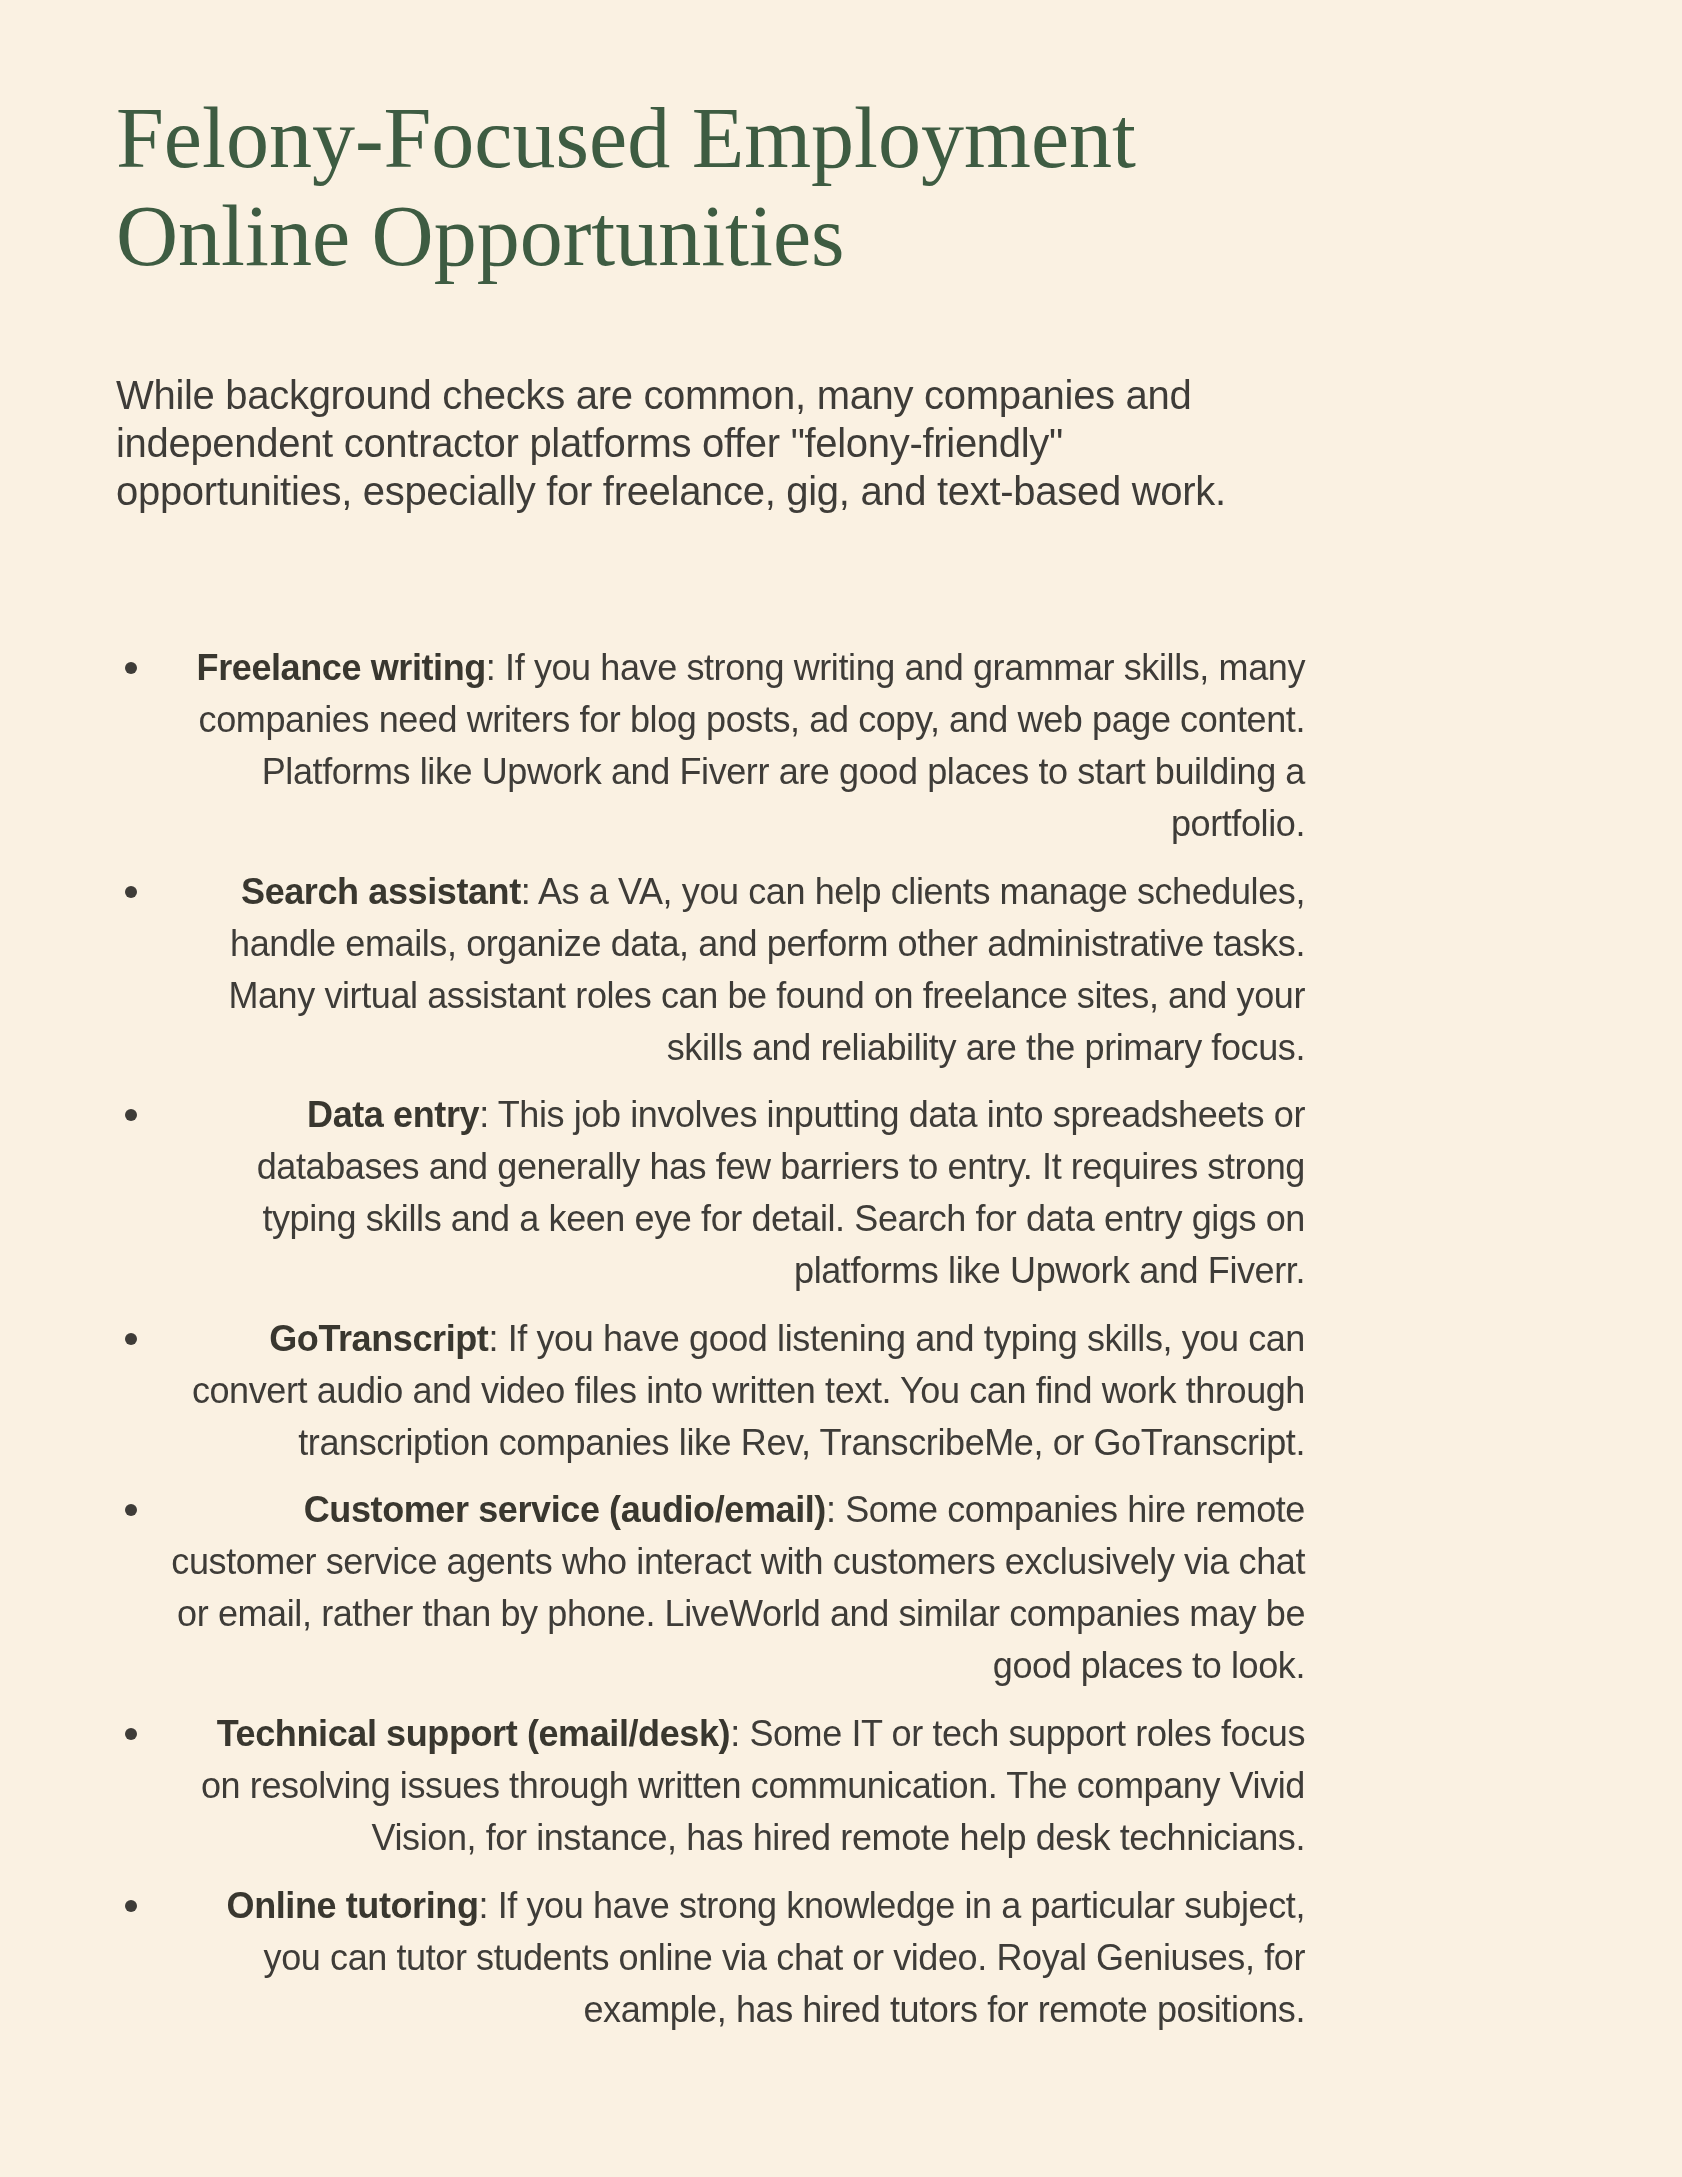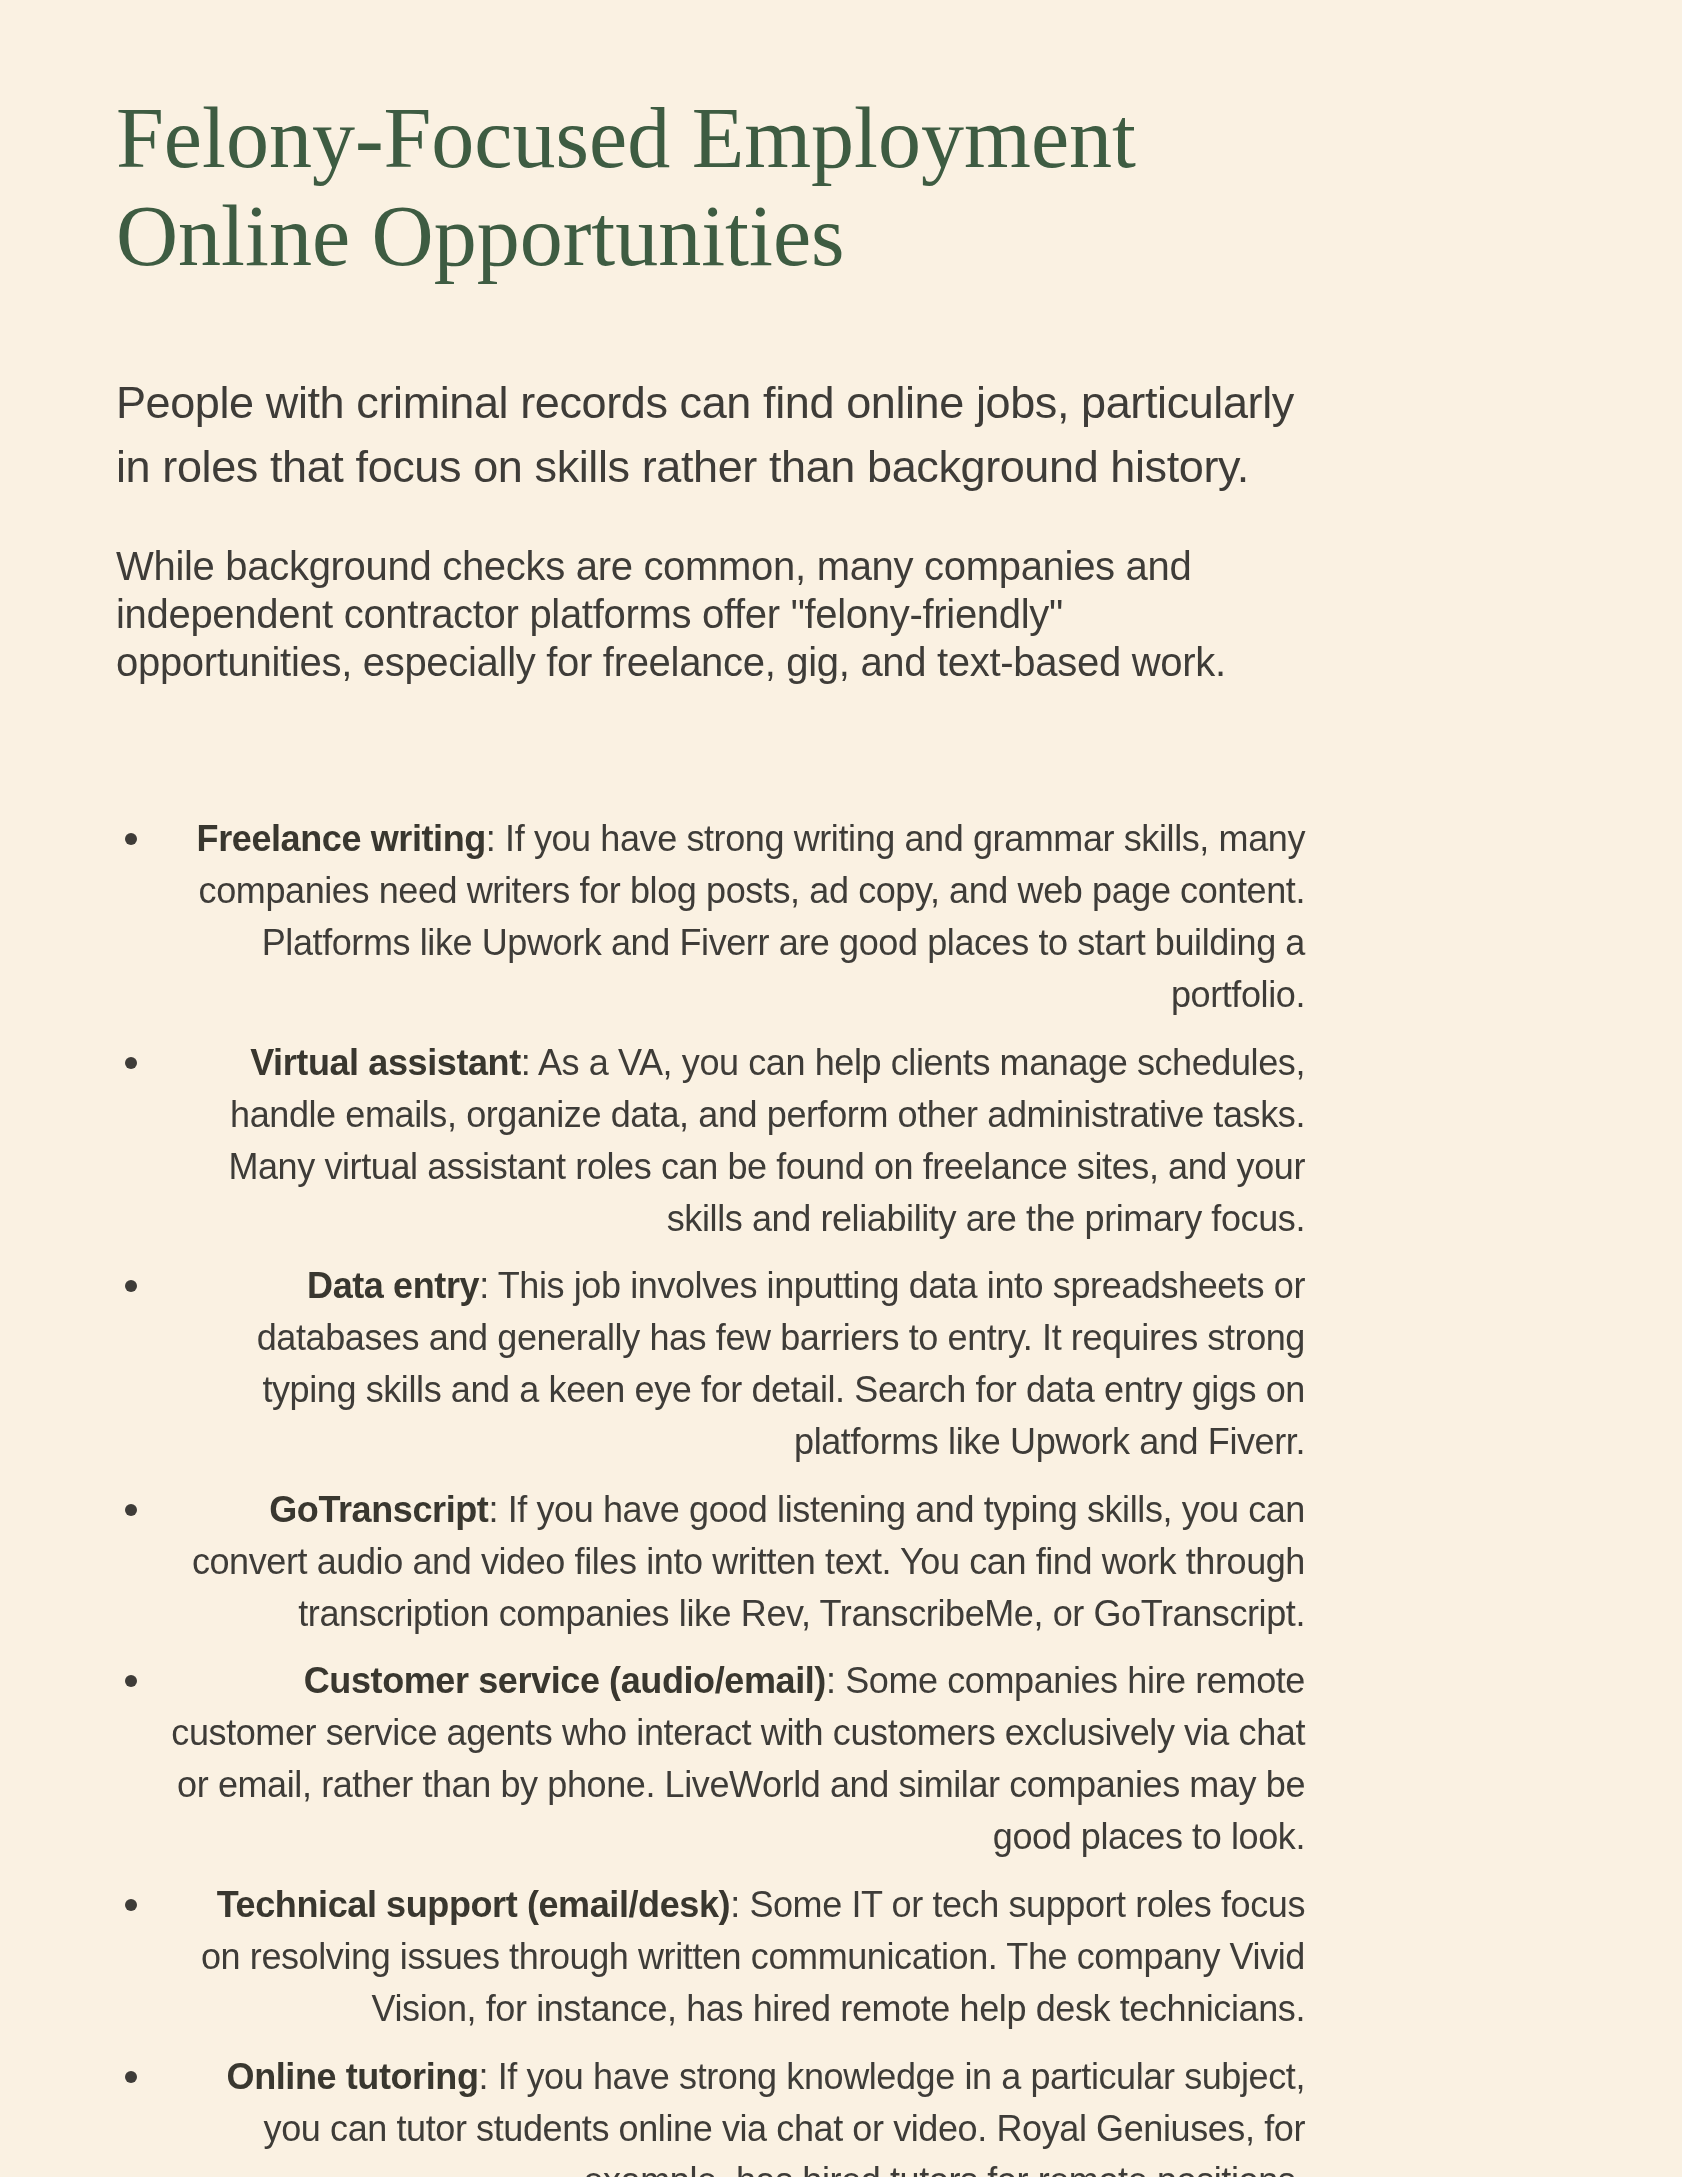--- a/index.html
+++ b/index.html
@@ -76,30 +76,29 @@
     color: #39372f;
   }
 </style>
 </head>
 <body>
 
 <div class="page">
 
   <h1 class="title">Felony-Focused Employment Online Opportunities</h1>
 
-  <p class="lede">People with criminal records can find online jobs, particularly in roles that focus on skills rather than background history.</p>
 
   <p class="intro">While background checks are common, many companies and independent contractor platforms offer "felony-friendly" opportunities, especially for freelance, gig, and text-based work.</p>
 
   <ul class="jobs">
     <li>
       <span class="bullet"></span><span class="term">Freelance writing</span><span>: </span><span>If you have strong writing and grammar skills, many companies need writers for blog posts, ad copy, and web page content. Platforms like Upwork and Fiverr are good places to start building a portfolio.</span>
     </li>
     <li>
-      <span class="bullet"></span><span class="term">Virtual assistant</span><span>: </span><span>As a VA, you can help clients manage schedules, handle emails, organize data, and perform other administrative tasks. Many virtual assistant roles can be found on freelance sites, and your skills and reliability are the primary focus.</span>
+      <span class="bullet"></span><span class="term">Search assistant</span><span>: </span><span>As a VA, you can help clients manage schedules, handle emails, organize data, and perform other administrative tasks. Many virtual assistant roles can be found on freelance sites, and your skills and reliability are the primary focus.</span>
     </li>
     <li>
       <span class="bullet"></span><span class="term">Data entry</span><span>: </span><span>This job involves inputting data into spreadsheets or databases and generally has few barriers to entry. It requires strong typing skills and a keen eye for detail. Search for data entry gigs on platforms like Upwork and Fiverr.</span>
     </li>
     <li>
       <span class="bullet"></span><span class="term">GoTranscript</span><span>: </span><span>If you have good listening and typing skills, you can convert audio and video files into written text. You can find work through transcription companies like Rev, TranscribeMe, or GoTranscript.</span>
     </li>
     <li>
       <span class="bullet"></span><span class="term">Customer service (audio/email)</span><span>: </span><span>Some companies hire remote customer service agents who interact with customers exclusively via chat or email, rather than by phone. LiveWorld and similar companies may be good places to look.</span>
     </li>

